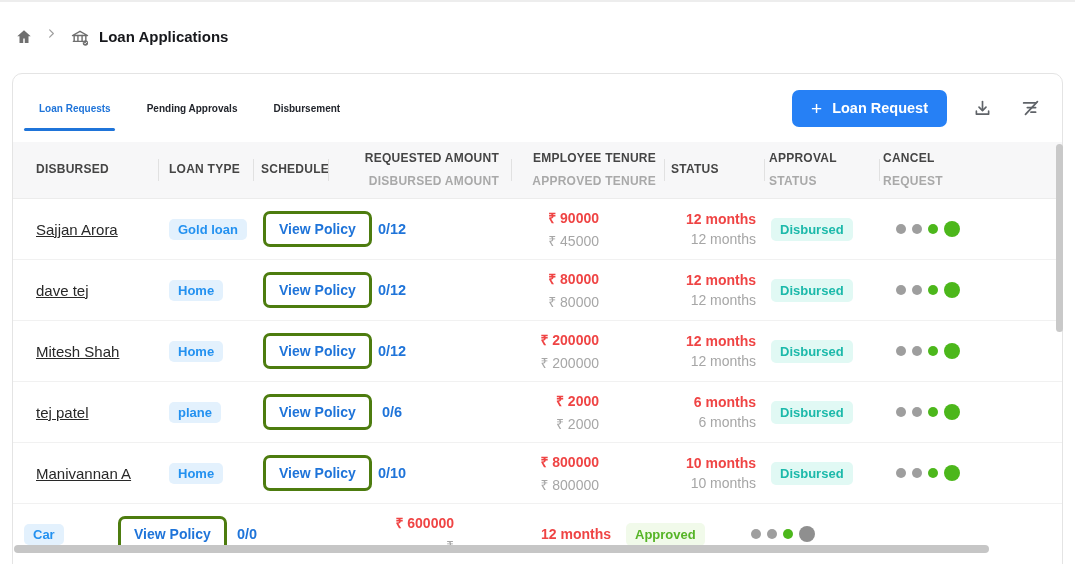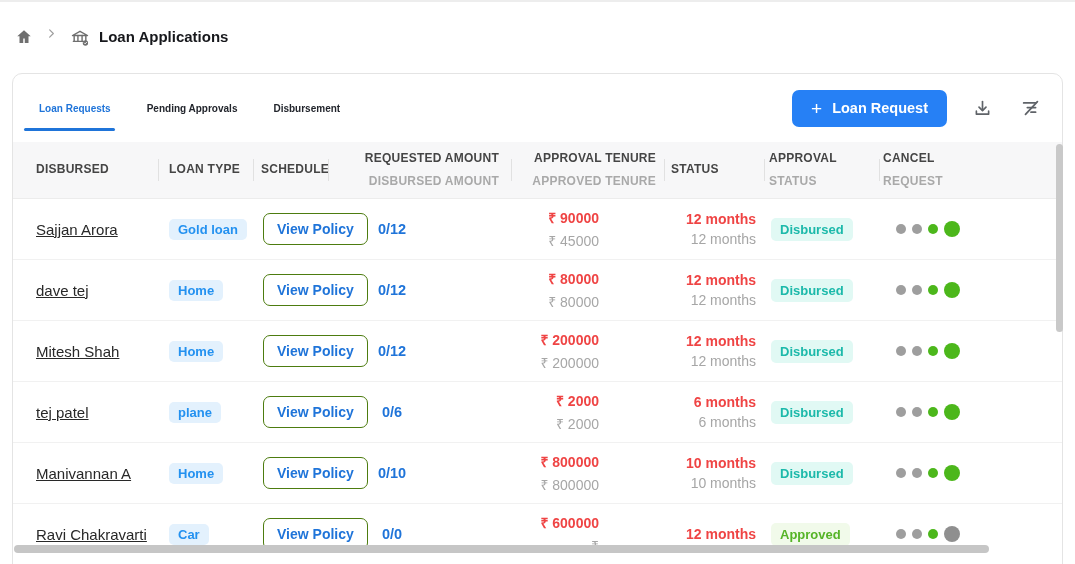--- a/index.html
+++ b/index.html
@@ -56,21 +56,21 @@
   .c6{width:153px; padding-right:8px;  align-items:flex-end; text-align:right;}
   .c7{width:100px; padding-left:7px;}
   .c8{width:115px; padding-left:5px;}
   .c9{width:120px; padding-left:4px;}
   .td.c1,.td.c2,.td.c3,.td.c7,.td.c8,.td.c9{align-items:flex-start;}
   .td.c4{align-items:center; padding-left:3px;}
 
   .emp{font-size:15px; color:#282828;text-decoration:underline;}
   .type-badge{background:var(--loan-type-bg); color:var(--loan-type-text); font-size:13px; font-weight:600;
     padding:3px 9px; border-radius:5px; white-space:nowrap;}
-  .policy-btn{border:1px solid #4d7c0f; color:var(--primary-blue); background:#fff; font-size:14px;
+  .policy-btn{border:3px solid #4d7c0f; color:var(--primary-blue); background:#fff; font-size:14px;
     font-weight:600; border-radius:7px; padding:7px 13px; font-family:inherit; cursor:pointer; white-space:nowrap;}
   .sched{color:var(--primary-blue); font-size:14.5px; font-weight:600; text-decoration:none; cursor:pointer;}
   .v1{font-size:14px; color:#ef4444;font-weight:bold;}
   .v2{font-size:14px; color:#a6a6a6; margin-top:4px;}
   .v2:empty{display:none;}
   .status-badge{font-size:13px; font-weight:600; padding:4px 9px; border-radius:5px; white-space:nowrap;}
   .status-badge.disbursed{background:var(--disbursed-bg); color:var(--disbursed-text);}
   .status-badge.approved{background:var(--approved-bg); color:var(--approved-text);text-align:center;}
   .dots{display:flex; align-items:center; gap:6px; margin-left:27px;}
   .dot{width:10px; height:10px; border-radius:50%; background:var(--dot-gray);}
@@ -149,21 +149,21 @@
           <span class="l1">LOAN TYPE</span>
         </div>
       <div class="th c4">
           <span class="l1">SCHEDULES</span>
         </div>
       <div class="th c5">
           <span class="l1">REQUESTED AMOUNT</span>
           <span class="l2">DISBURSED AMOUNT</span>
         </div>
       <div class="th c6">
-          <span class="l1">APPROVAL TENURE</span>
+          <span class="l1">EMPLOYEE TENURE</span>
           <span class="l2">APPROVED TENURE</span>
         </div>
       <div class="th c7">
           <span class="l1">STATUS</span>
         </div>
       <div class="th c8">
           <span class="l1">APPROVAL</span>
           <span class="l2">STATUS</span>
         </div>
       <div class="th c9">
@@ -341,23 +341,20 @@
               <span class="dot gray"></span>
               <span class="dot gray"></span>
               <span class="dot green"></span>
               <span class="dot green lg"></span>
             </span>
           </div>
     <div class="td c9"></div>
   </div>
 
   <div class="tr">
-    <div class="td c1">
-            <span class="emp">Ravi Chakravarti</span>
-          </div>
     <div class="td c2">
             <span class="type-badge">Car</span>
           </div>
     <div class="td c3">
             <button class="policy-btn">View Policy</button>
           </div>
     <div class="td c4">
             <a class="sched">0/0</a>
           </div>
     <div class="td c5">

